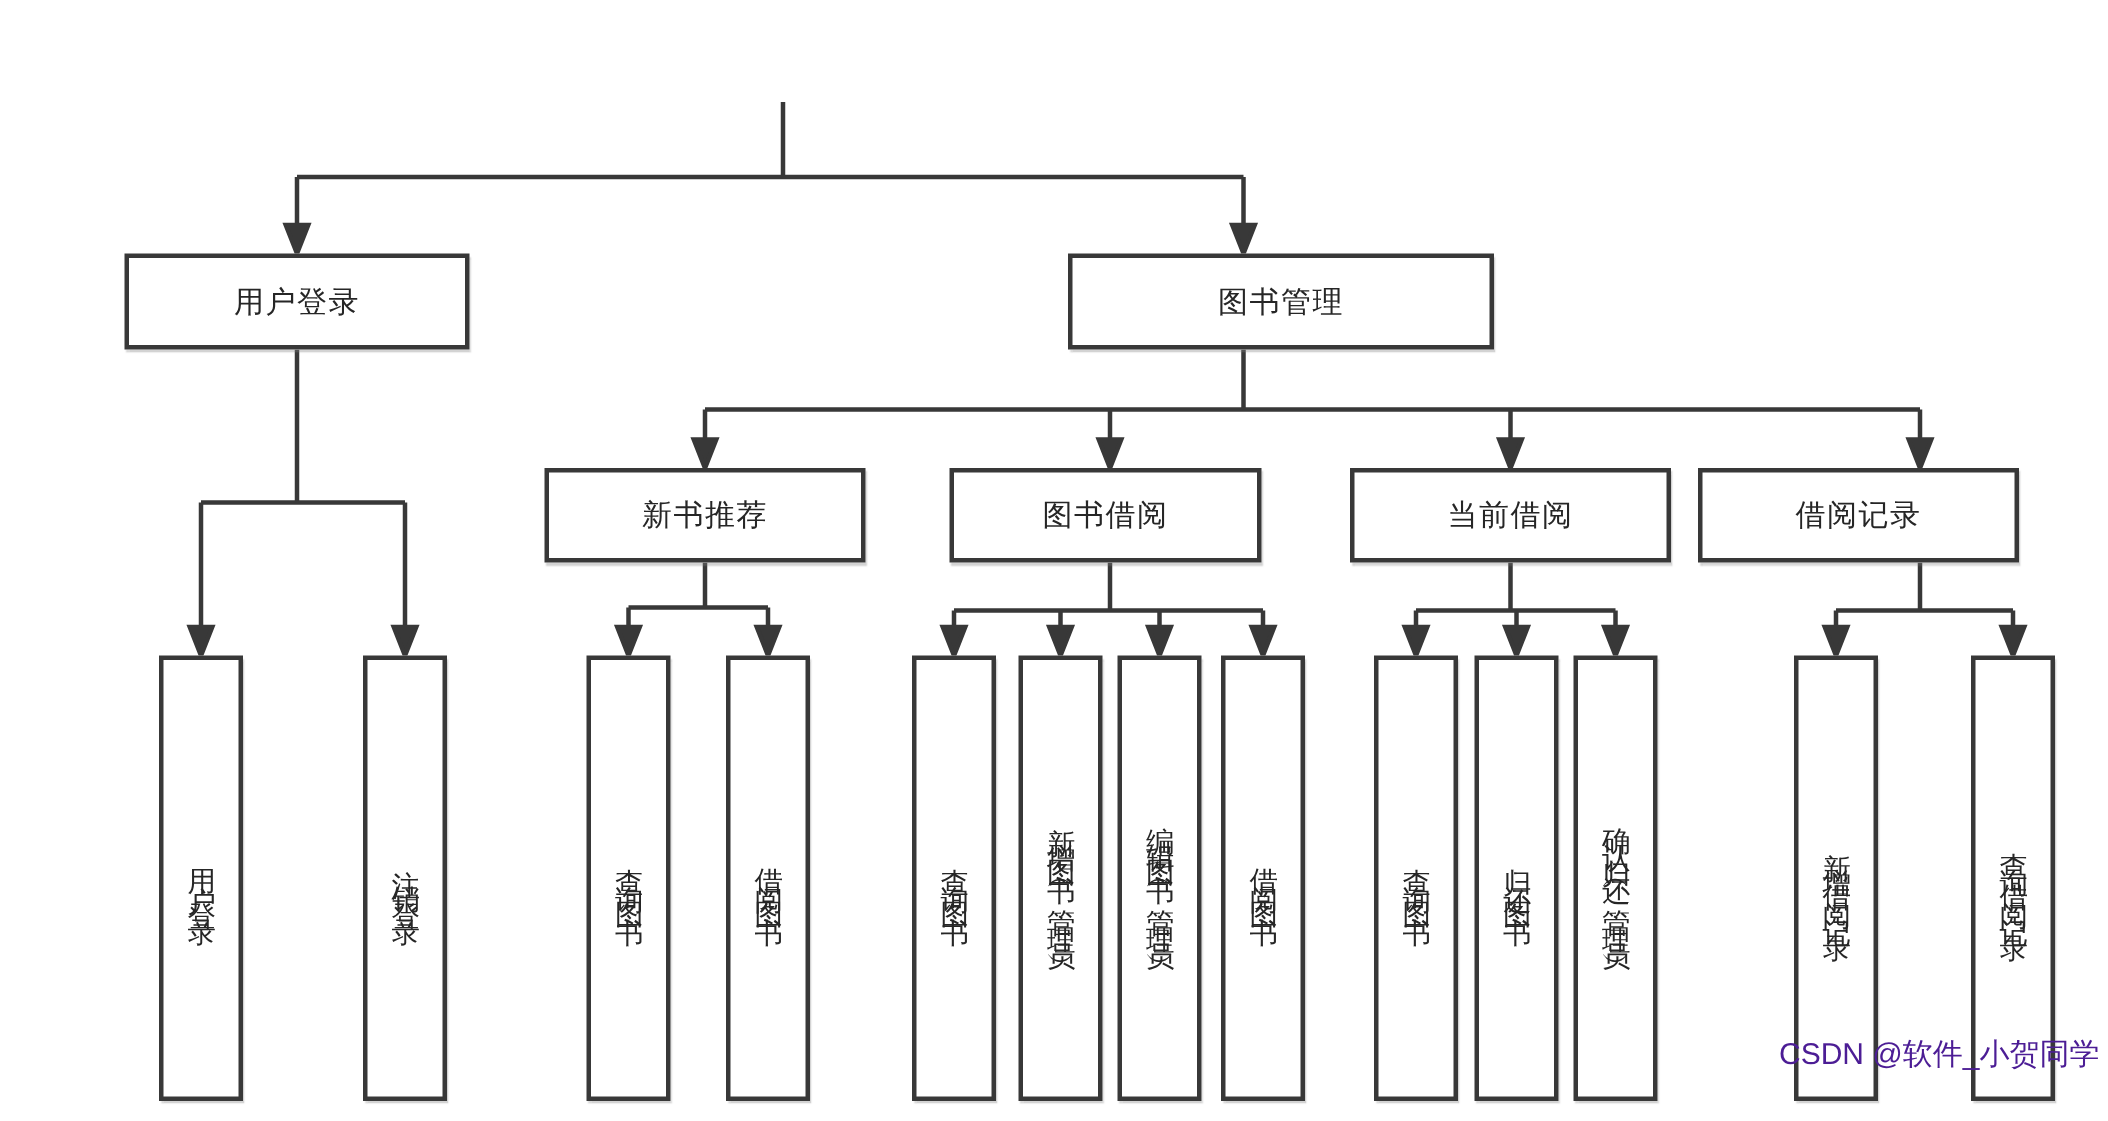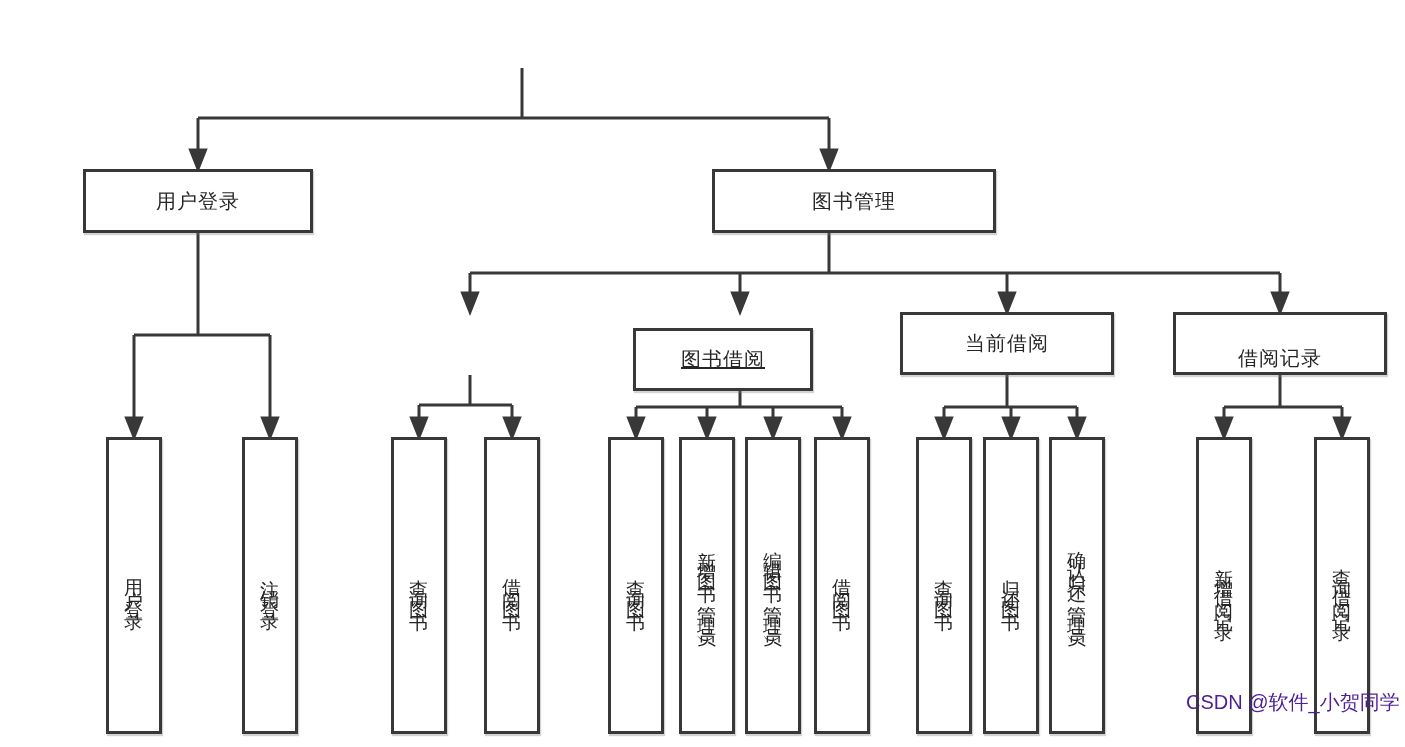--- a/index.html
+++ b/index.html
@@ -113,27 +113,30 @@
   </svg>
 
 
   <div class="node" style="left:83px; top:169px; width:230px; height:64px;">
     <span class="hlabel">用户登录</span>
   </div>
   <div class="node" style="left:712px; top:169px; width:284px; height:64px;">
     <span class="hlabel">图书管理</span>
   </div>
 
-  <div class="node" style="left:633px; top:328px; width:180px; height:63px;text-decoration:underline;">
+  <div class="node" style="left:363px; top:312px; width:214px; height:63px;">
+    <span class="hlabel">新书推荐</span>
+  </div>
+  <div class="node" style="left:633px; top:312px; width:208px; height:63px;">
     <span class="hlabel">图书借阅</span>
   </div>
   <div class="node" style="left:900px; top:312px; width:214px; height:63px;">
     <span class="hlabel">当前借阅</span>
   </div>
-  <div class="node" style="left:1173px; top:312px; width:214px; height:63px;align-items:flex-end;">
+  <div class="node" style="left:1132px; top:312px; width:214px; height:63px;">
     <span class="hlabel">借阅记录</span>
   </div>
 
   <div class="node leaf" style="left:106px; top:437px; width:56px; height:297px;">
     <span class="vtext">用户登录</span>
   </div>
   <div class="node leaf" style="left:242px; top:437px; width:56px; height:297px;">
     <span class="vtext">注销登录</span>
   </div>
 

